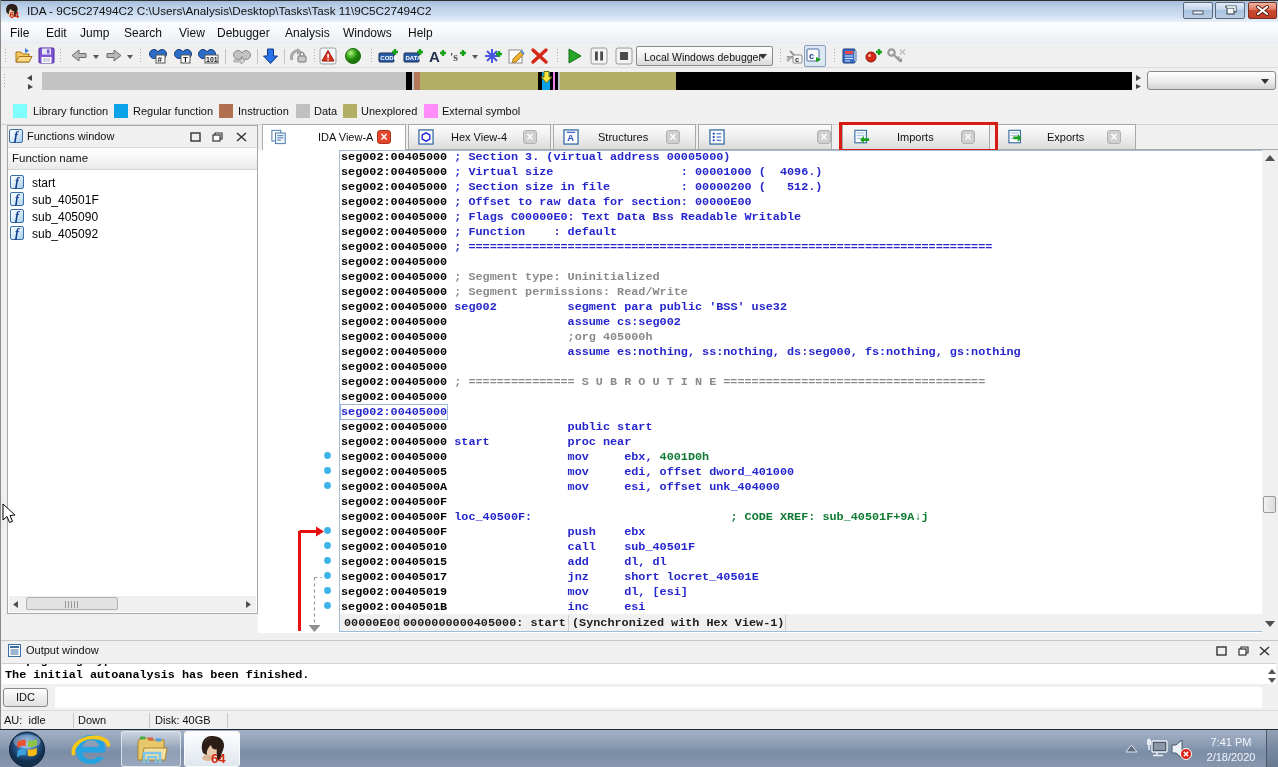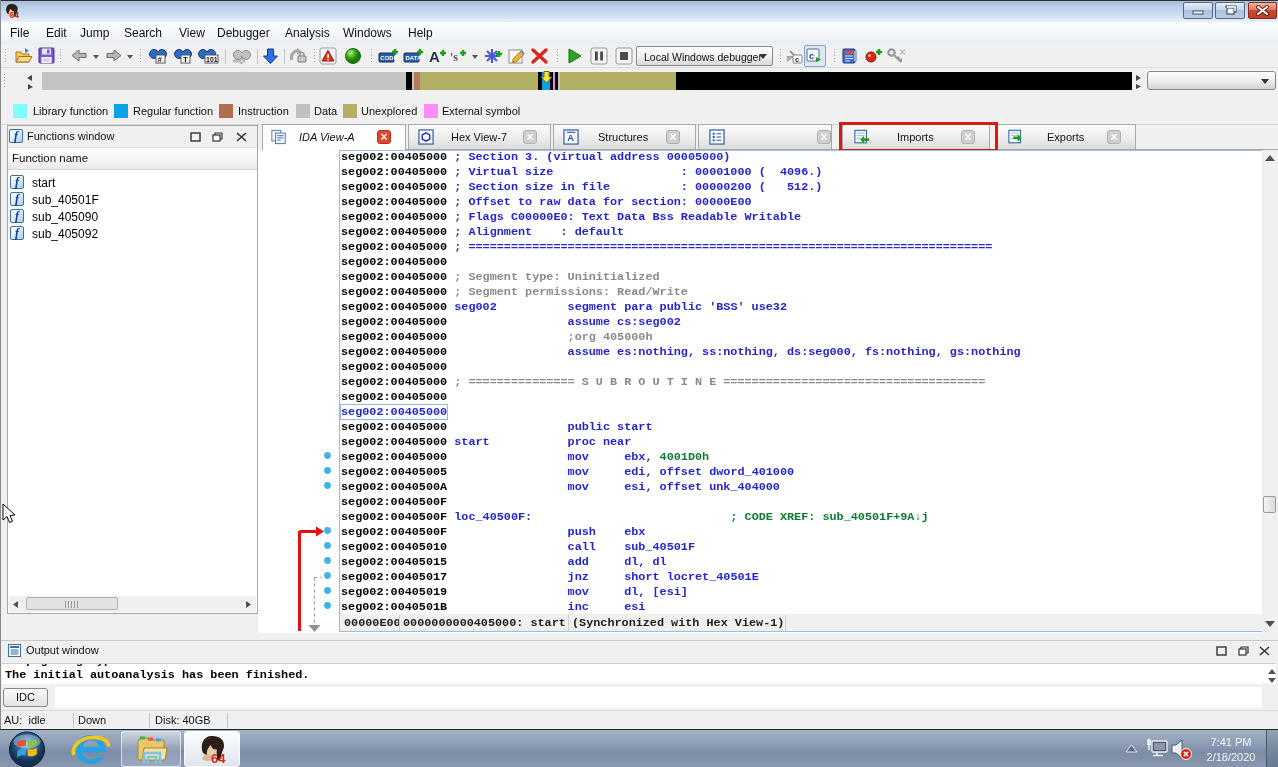--- a/index.html
+++ b/index.html
@@ -97,20 +97,21 @@
 
   <div class="abs" id="titlebar"></div>
   <div class="abs" style="left:0;top:0;width:1px;height:729px;background:#8a8a8a;z-index:50;"></div>
   <div class="abs" id="titleicon" style="left:4px;top:3px;width:16px;height:16px;">
     <svg width="16" height="16" viewBox="0 0 16 16">
       <ellipse cx="6.5" cy="8.5" rx="3.8" ry="5.5" fill="#e7c9ac"></ellipse>
       <path d="M3,10 C1,6.5 2.5,1.2 7,1 C11.2,0.8 14,3 13.7,6.4 C13.5,9 12,10 12.3,13 L10,13.8 C10.4,11 9.7,10.3 10.2,8.2 C8.6,8.5 7.2,7.6 7,5.8 C5.8,6.6 4.3,9 4.9,11.2 Z" fill="#2a1e16"></path>
       <text x="5.5" y="14.5" font-family="Liberation Sans" font-size="8.5" font-weight="bold" fill="#d42a10">64</text>
     </svg>
   </div>
+  <div class="abs" id="titletext">IDA - 9C5C27494C2 C:\Users\Analysis\Desktop\Tasks\Task 11\9C5C27494C2</div>
   <div class="abs winbtn" id="btnmin">
     <svg width="28" height="15" viewBox="0 0 28 15">
         <rect x="9" y="8" width="10" height="3" fill="#f8fafc" stroke="#46525e" stroke-width="1"></rect>
       </svg>
   </div>
   <div class="abs winbtn" id="btnmax">
     <svg width="28" height="15" viewBox="0 0 28 15">
         <rect x="11" y="5" width="7" height="6" fill="#f8fafc" stroke="#46525e" stroke-width="1.2"></rect>
         <path d="M10,5 L10,3 L20,3 L20,9 L18,9" fill="none" stroke="#46525e" stroke-width="1.2"></path>
         <path d="M11,4 L19,4 L19,8" fill="none" stroke="#f8fafc" stroke-width="1.4"></path>
@@ -402,30 +403,30 @@
 
   <div class="abs" id="tabbar">
     <div style="position:absolute;left:144px;top:25px;width:872px;height:1px;background:#a9a9a9;"></div>
 
     <div class="tab" style="left:0px;width:144px;height:26px;background:#ffffff;border-bottom:none;">
       <svg class="tabicon" style="left:8px;" width="18" height="17" viewBox="0 0 18 17">
         <rect x="1" y="1" width="10" height="12" fill="#fdfdfd" stroke="#3a6ea5"></rect>
         <rect x="5" y="4" width="11" height="12" fill="#eef4fa" stroke="#3a6ea5"></rect>
         <path d="M7,7 H14 M7,9.5 H14 M7,12 H11" stroke="#3a6ea5" stroke-width="1"></path>
         </svg>
-      <span style="position:absolute;left:36px;top:6px;font-style:italic;">IDA View-A</span>
+      <span style="position:absolute;left:55px;top:6px;">IDA View-A</span>
       <span class="tabx" style="left:114px;background:#e2472e;border-color:#b03518;">×</span>
     </div>
 
     <div class="tab" style="left:146px;width:143px;">
       <svg class="tabicon" style="left:9px;" width="17" height="17" viewBox="0 0 17 17">
         <rect x="1" y="1" width="15" height="15" fill="#fdfdfd" stroke="#3a6ea5" stroke-width="1.4"></rect>
         <path d="M8.5,4 L12.5,6.3 L12.5,10.7 L8.5,13 L4.5,10.7 L4.5,6.3 Z" fill="none" stroke="#2222e0" stroke-width="1.5"></path>
         </svg>
-      <span style="position:absolute;left:42px;top:6px;">Hex View-7</span>
+      <span style="position:absolute;left:42px;top:6px;">Hex View-4</span>
       <span class="tabx" style="left:114px;">×</span>
     </div>
 
     <div class="tab" style="left:291px;width:143px;">
       <svg class="tabicon" style="left:9px;" width="17" height="17" viewBox="0 0 17 17">
         <rect x="1" y="1" width="15" height="15" fill="#fdfdfd" stroke="#3a6ea5" stroke-width="1.4"></rect>
         <text x="4.5" y="12.5" font-size="10" font-weight="bold" fill="#2a50c8">A</text>
         <path d="M4,3.5 H13" stroke="#2a50c8" stroke-width="1.2"></path>
         </svg>
       <span style="position:absolute;left:44px;top:6px;">Structures</span>
@@ -489,21 +490,21 @@
           <circle cx="69.5" cy="440.5" r="3.4"></circle>
           <circle cx="69.5" cy="455.5" r="3.4"></circle>
       </g>
     </svg>
     <div id="listing">
         <pre id="lst">seg002:00405000 <span class="c">; Section 3. (virtual address 00005000)</span>
 seg002:00405000 <span class="c">; Virtual size                  : 00001000 (  4096.)</span>
 seg002:00405000 <span class="c">; Section size in file          : 00000200 (   512.)</span>
 seg002:00405000 <span class="c">; Offset to raw data for section: 00000E00</span>
 seg002:00405000 <span class="c">; Flags C00000E0: Text Data Bss Readable Writable</span>
-seg002:00405000 <span class="c">; Alignment    : default</span>
+seg002:00405000 <span class="c">; Function    : default</span>
 seg002:00405000 <span class="c">; ==========================================================================</span>
 seg002:00405000
 seg002:00405000 <span class="g">; Segment type: Uninitialized</span>
 seg002:00405000 <span class="g">; Segment permissions: Read/Write</span>
 seg002:00405000 <span class="c">seg002</span>          <span class="c">segment para public 'BSS' use32</span>
 seg002:00405000                 <span class="c">assume cs:seg002</span>
 seg002:00405000                 <span class="g">;org 405000h</span>
 seg002:00405000                 <span class="c">assume es:nothing, ss:nothing, ds:seg000, fs:nothing, gs:nothing</span>
 seg002:00405000
 seg002:00405000 <span class="g">; =============== S U B R O U T I N E =====================================</span>

